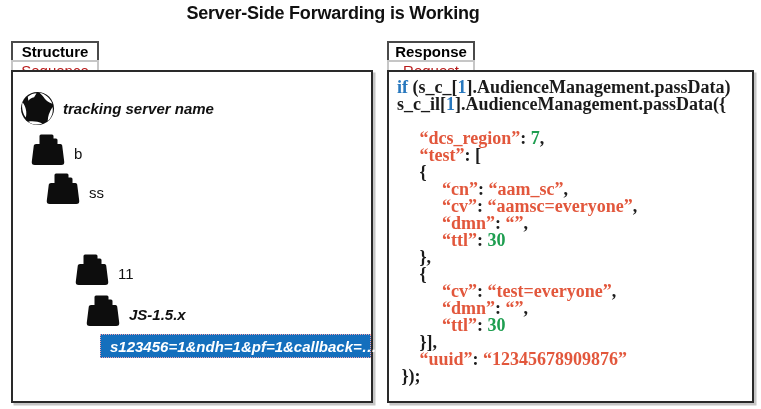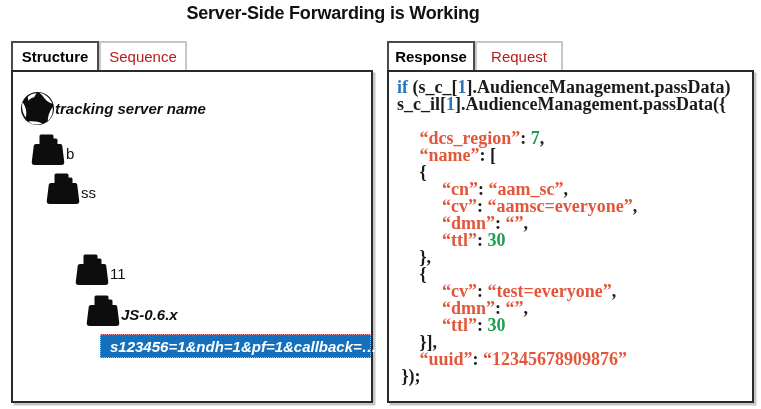--- a/index.html
+++ b/index.html
@@ -1,30 +1,30 @@
 <!DOCTYPE html>
 <html style="--c-kw: #2878BE; --c-str: #E2573C; --c-num: #1E9E50; --c-sel-bg: #146FBD; --c-sel-border: #F2A1AC;"><head>
 <meta charset="utf-8">
 <style>
   html,body{margin:0;padding:0;background:#fff;}
   .stage{position:relative;width:761px;height:409px;background:#fff;overflow:hidden;
          font-family:"Liberation Sans",sans-serif;color:#1a1a1a;}
   .title{position:absolute;top:3px;left:0;width:100%;box-sizing:border-box;padding-right:95px;
          text-align:center;font-size:18px;font-weight:600;letter-spacing:-0.2px;color:#111;}
   .panel-group{position:absolute;top:41px;}
-  .tabs{position:relative;height:29px;display:flex;}
+  .tabs{position:relative;height:29px;display:flex;flex-direction:column;}
   .tab{width:88px;height:29px;box-sizing:border-box;display:flex;align-items:center;justify-content:center;
        background:#fff;border:2px solid #c6c6c6;border-bottom:none;color:#b91c1c;font-size:15px;}
   .tab.active{border-color:#4a4a4a;color:#000;font-weight:600;position:relative;z-index:2;}
   .panel-body{position:relative;background:#fff;border:2px solid #2a2a2a;box-sizing:border-box;
               box-shadow:2.5px 2.5px 0 #c6c6c6;}
   .left-body{width:362px;height:333px;}
   .right-body{width:367px;height:333px;padding:7px 0 0 8px;}
   
-  .tree-row{position:absolute;display:flex;align-items:center;gap:0;}
+  .tree-row{position:absolute;display:flex;align-items:center;gap:8px;}
   .tree-label{font-size:15px;color:#111;white-space:nowrap;}
   .tree-label.it{font-style:italic;font-weight:600;}
   .tree-row.folder-row .tree-label{padding-top:5px;}
   .sel-bar{position:absolute;box-sizing:border-box;height:24px;background:var(--c-sel-bg,#146FBD);
            border:1px dotted var(--c-sel-border,#F2A1AC);display:flex;align-items:center;}
   .sel-bar .sel-text{color:#fff;font-size:15px;font-style:italic;font-weight:600;padding-left:9px;white-space:nowrap;}
   
   .code-line{height:17px;line-height:17px;white-space:pre;
              font-family:Liberation Serif, serif;font-size:18px;font-weight:bold;}
   .tok-p{color:#1b1b1b;}
@@ -86,39 +86,39 @@
     </span>
   <span class="tree-label">11</span>
         </div>
         <div class="tree-row folder-row" style="left: 72px; top: 223px;">
     <span>
       <svg width="36" height="33" viewBox="0 0 36 33">
         <path fill="#0d0d0d" d="M12,0.5 h10 q1.5,0 1.5,1.5 v2.5 h2.5 q1.5,0 1.5,1.5 v4.5 h-18 v-8.5 q0,-1.5 1.5,-1.5 z"></path>
         <path fill="#0d0d0d" d="M6,10 L30.5,10 Q32,10 32.2,11.5 L34.2,27.5 Q34.7,31 31.2,31 L4.8,31 Q1.3,31 1.8,27.5 L3.8,11.5 Q4,10 6,10 Z"></path>
       </svg>
     </span>
-  <span class="tree-label it">JS-0.6.x</span>
+  <span class="tree-label it">JS-1.5.x</span>
         </div>
         <div class="sel-bar" style="left: 87px; top: 262px; width: 271px;">
           <span class="sel-text">s123456=1&amp;ndh=1&amp;pf=1&amp;callback=…</span>
         </div>
       </div>
   </section>
 
   <section class="panel-group" style="left:387px;">
     <div class="tabs">
         <div class="tab active">Response</div>
         <div class="tab">Request</div>
       </div>
     <div class="panel-body right-body">
         <div class="code-line"><span class="tok-k">if</span><span class="tok-p"> (s_c_[</span><span class="tok-b">1</span><span class="tok-p">].AudienceManagement.passData)</span></div>
         <div class="code-line"><span class="tok-p">s_c_il[</span><span class="tok-b">1</span><span class="tok-p">].AudienceManagement.passData({</span></div>
         <div class="code-line"></div>
         <div class="code-line"><span class="tok-p">     </span><span class="tok-s">“dcs_region”</span><span class="tok-p">: </span><span class="tok-g">7</span><span class="tok-p">,</span></div>
-        <div class="code-line"><span class="tok-p">     </span><span class="tok-s">“name”</span><span class="tok-p">: [</span></div>
+        <div class="code-line"><span class="tok-p">     </span><span class="tok-s">“test”</span><span class="tok-p">: [</span></div>
         <div class="code-line"><span class="tok-p">     {</span></div>
         <div class="code-line"><span class="tok-p">          </span><span class="tok-s">“cn”</span><span class="tok-p">: </span><span class="tok-s">“aam_sc”</span><span class="tok-p">,</span></div>
         <div class="code-line"><span class="tok-p">          </span><span class="tok-s">“cv”</span><span class="tok-p">: </span><span class="tok-s">“aamsc=everyone”</span><span class="tok-p">,</span></div>
         <div class="code-line"><span class="tok-p">          </span><span class="tok-s">“dmn”</span><span class="tok-p">: </span><span class="tok-s">“”</span><span class="tok-p">,</span></div>
         <div class="code-line"><span class="tok-p">          </span><span class="tok-s">“ttl”</span><span class="tok-p">: </span><span class="tok-g">30</span></div>
         <div class="code-line"><span class="tok-p">     },</span></div>
         <div class="code-line"><span class="tok-p">     {</span></div>
         <div class="code-line"><span class="tok-p">          </span><span class="tok-s">“cv”</span><span class="tok-p">: </span><span class="tok-s">“test=everyone”</span><span class="tok-p">,</span></div>
         <div class="code-line"><span class="tok-p">          </span><span class="tok-s">“dmn”</span><span class="tok-p">: </span><span class="tok-s">“”</span><span class="tok-p">,</span></div>
         <div class="code-line"><span class="tok-p">          </span><span class="tok-s">“ttl”</span><span class="tok-p">: </span><span class="tok-g">30</span></div>

